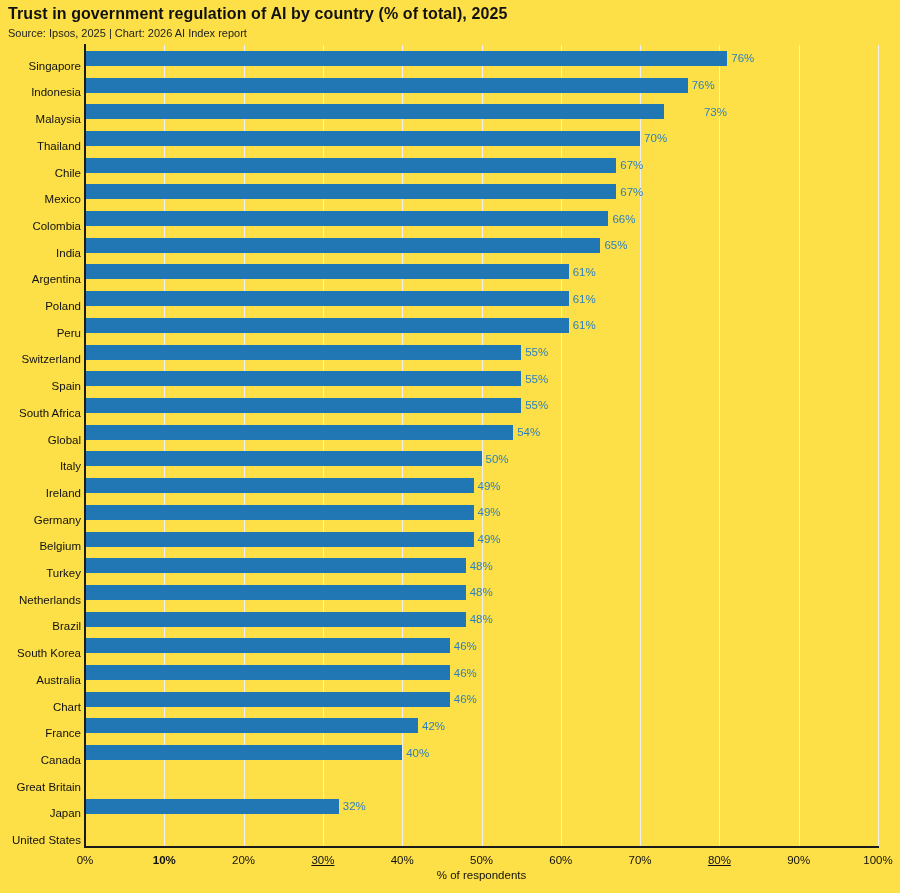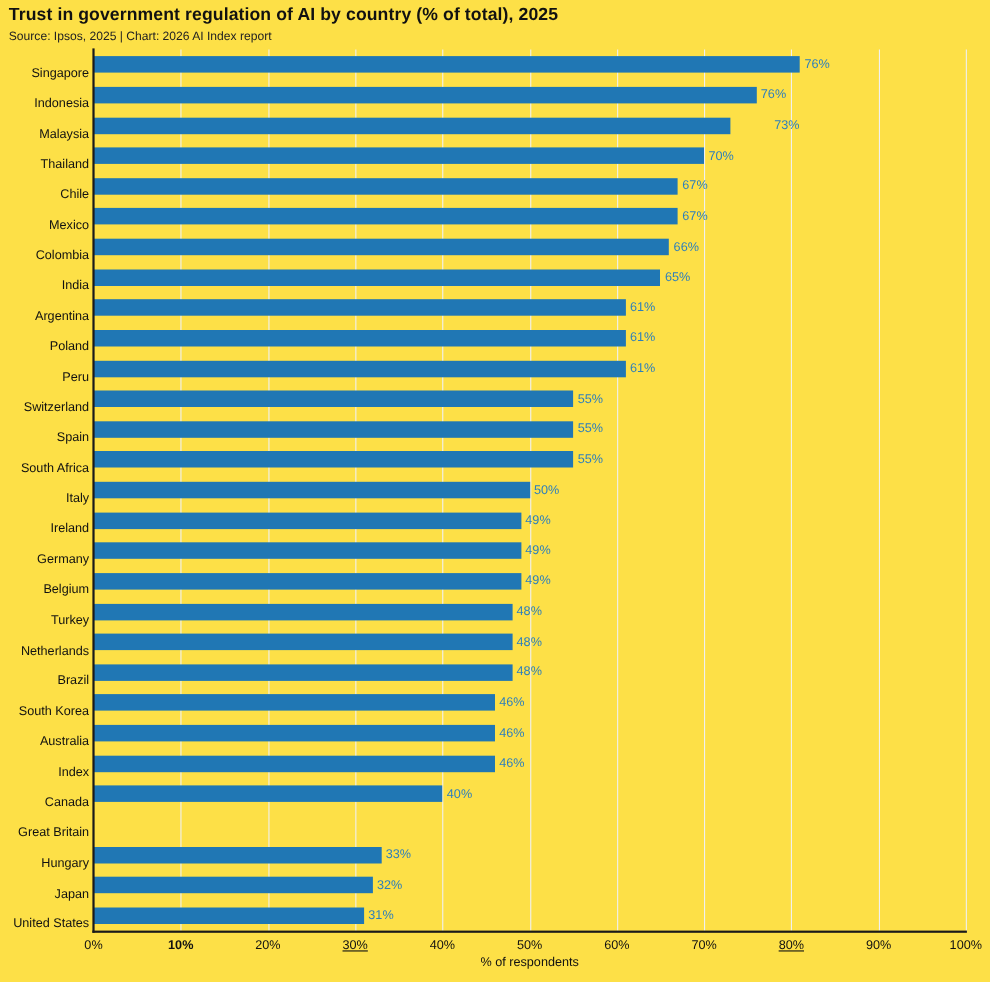--- a/index.html
+++ b/index.html
@@ -244,20 +244,27 @@
     </div>
   </div>
       <div class="row">
     <div class="country">South Africa</div>
     <div class="track">
       <div class="bar" style="width: 55%; background: rgb(32, 119, 180);"></div>
       <div class="val" style="color: rgb(45, 127, 188);">55%</div>
     </div>
   </div>
       <div class="row">
+    <div class="country">Global</div>
+    <div class="track">
+      <div class="bar" style="width: 54%; background: rgb(32, 119, 180);"></div>
+      <div class="val" style="color: rgb(45, 127, 188);">54%</div>
+    </div>
+  </div>
+      <div class="row">
     <div class="country">Italy</div>
     <div class="track">
       <div class="bar" style="width: 50%; background: rgb(32, 119, 180);"></div>
       <div class="val" style="color: rgb(45, 127, 188);">50%</div>
     </div>
   </div>
       <div class="row">
     <div class="country">Ireland</div>
     <div class="track">
       <div class="bar" style="width: 49%; background: rgb(32, 119, 180);"></div>
@@ -307,56 +314,52 @@
     </div>
   </div>
       <div class="row">
     <div class="country">Australia</div>
     <div class="track">
       <div class="bar" style="width: 46%; background: rgb(32, 119, 180);"></div>
       <div class="val" style="color: rgb(45, 127, 188);">46%</div>
     </div>
   </div>
       <div class="row">
-    <div class="country">Index</div>
+    <div class="country">Chart</div>
     <div class="track">
       <div class="bar" style="width: 46%; background: rgb(32, 119, 180);"></div>
       <div class="val" style="color: rgb(45, 127, 188);">46%</div>
     </div>
   </div>
       <div class="row">
+    <div class="country">France</div>
+    <div class="track">
+      <div class="bar" style="width: 42%; background: rgb(32, 119, 180);"></div>
+      <div class="val" style="color: rgb(45, 127, 188);">42%</div>
+    </div>
+  </div>
+      <div class="row">
     <div class="country">Canada</div>
     <div class="track">
       <div class="bar" style="width: 40%; background: rgb(32, 119, 180);"></div>
       <div class="val" style="color: rgb(45, 127, 188);">40%</div>
     </div>
   </div>
       <div class="row">
     <div class="country">Great Britain</div>
   </div>
       <div class="row">
-    <div class="country">Hungary</div>
-    <div class="track">
-      <div class="bar" style="width: 33%; background: rgb(32, 119, 180);"></div>
-      <div class="val" style="color: rgb(45, 127, 188);">33%</div>
-    </div>
-  </div>
-      <div class="row">
     <div class="country">Japan</div>
     <div class="track">
       <div class="bar" style="width: 32%; background: rgb(32, 119, 180);"></div>
       <div class="val" style="color: rgb(45, 127, 188);">32%</div>
     </div>
   </div>
       <div class="row">
     <div class="country">United States</div>
-    <div class="track">
-      <div class="bar" style="width: 31%; background: rgb(32, 119, 180);"></div>
-      <div class="val" style="color: rgb(45, 127, 188);">31%</div>
-    </div>
   </div>
     </div>
 
   <div class="y-spine"></div>
   <div class="x-spine"></div>
 
   <div class="xticks" id="xticks">
       <span class="xtick" style="left: 0%;">0%</span>
       <span class="xtick" style="left: 10%; font-weight: bold;">10%</span>
       <span class="xtick" style="left: 20%;">20%</span>

